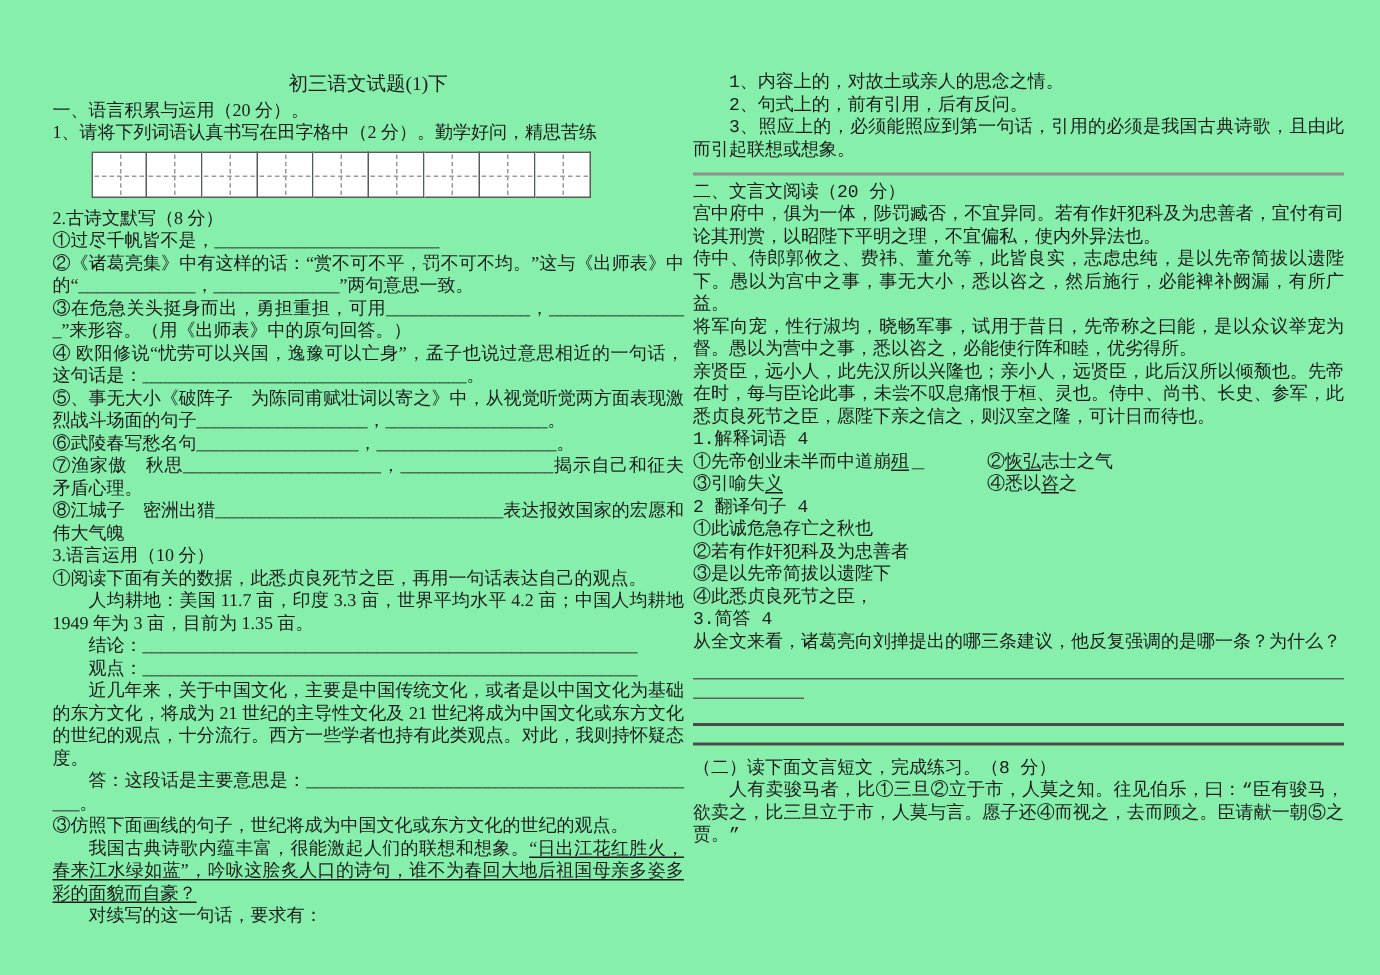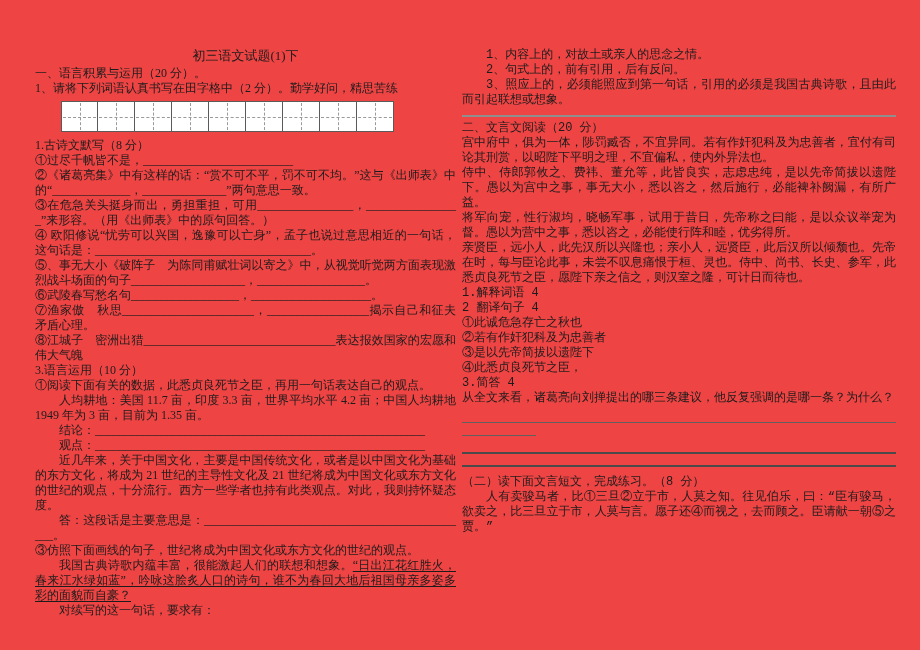--- a/index.html
+++ b/index.html
@@ -1,21 +1,21 @@
 <!DOCTYPE html>
 <html><head>
 <meta charset="utf-8">
 <style>
   html,body{margin:0;padding:0;background:#ffffff;}
   body{
     width:920px;height:650px;
     font-family:"Liberation Serif","DejaVu Serif",serif;
     color:#1c1c1c;
   }
-  .page{position:relative;width:920px;height:650px;background:#ef4444;overflow:hidden;}
+  .page{position:relative;width:920px;height:650px;background:#86efac;overflow:hidden;}
   .col{
     position:absolute;top:48px;
     font-size:12px;line-height:15px;
     text-align:justify;
     word-break:break-all;
   }
   .col-left{left:35px;width:421px;}
   .col-right{left:462px;width:434px;font-family:Liberation Mono, monospace;}
   .page-title{text-align:center;font-size:13px;margin-bottom:3px;}
   .para{margin:0;}
@@ -64,21 +64,21 @@
       <div class="tz-cell"></div>
       <div class="tz-cell"></div>
       <div class="tz-cell"></div>
       <div class="tz-cell"></div>
       <div class="tz-cell"></div>
       <div class="tz-cell"></div>
       <div class="tz-cell"></div>
       <div class="tz-cell"></div>
     </div>
 
-    <div class="para">1.古诗文默写（8 分）</div>
+    <div class="para">2.古诗文默写（8 分）</div>
     <div class="para">①过尽千帆皆不是，_________________________</div>
     <div class="para">②《诸葛亮集》中有这样的话：“赏不可不平，罚不可不均。”这与《出师表》中的“_____________，______________”两句意思一致。</div>
     <div class="para">③在危急关头挺身而出，勇担重担，可用________________，________________”来形容。（用《出师表》中的原句回答。）</div>
     <div class="para">④ 欧阳修说“忧劳可以兴国，逸豫可以亡身”，孟子也说过意思相近的一句话，这句话是：____________________________________。</div>
     <div class="para">⑤、事无大小《破阵子　为陈同甫赋壮词以寄之》中，从视觉听觉两方面表现激烈战斗场面的句子___________________，__________________。</div>
     <div class="para">⑥武陵春写愁名句__________________，____________________。</div>
     <div class="para">⑦渔家傲　秋思______________________，_________________揭示自己和征夫矛盾心理。</div>
     <div class="para">⑧江城子　密洲出猎________________________________表达报效国家的宏愿和伟大气魄</div>
 
     <div class="para">3.语言运用（10 分）</div>
@@ -100,20 +100,26 @@
 
     <div class="divider"></div>
 
     <div class="para">二、文言文阅读（20 分）</div>
     <div class="para">宫中府中，俱为一体，陟罚臧否，不宜异同。若有作奸犯科及为忠善者，宜付有司论其刑赏，以昭陛下平明之理，不宜偏私，使内外异法也。</div>
     <div class="para">侍中、侍郎郭攸之、费祎、董允等，此皆良实，志虑忠纯，是以先帝简拔以遗陛下。愚以为宫中之事，事无大小，悉以咨之，然后施行，必能裨补阙漏，有所广益。</div>
     <div class="para">将军向宠，性行淑均，晓畅军事，试用于昔日，先帝称之曰能，是以众议举宠为督。愚以为营中之事，悉以咨之，必能使行阵和睦，优劣得所。</div>
     <div class="para">亲贤臣，远小人，此先汉所以兴隆也；亲小人，远贤臣，此后汉所以倾颓也。先帝在时，每与臣论此事，未尝不叹息痛恨于桓、灵也。侍中、尚书、长史、参军，此悉贞良死节之臣，愿陛下亲之信之，则汉室之隆，可计日而待也。</div>
 
     <div class="para">1.解释词语 4</div>
+    <div class="explain-grid">
+      <div class="para"><span>①先帝创业未半而中道崩</span><span class="u">殂</span><span>＿</span></div>
+      <div class="para"><span>②</span><span class="u">恢弘</span><span>志士之气</span></div>
+      <div class="para"><span>③引喻失</span><span class="u">义</span><span></span></div>
+      <div class="para"><span>④悉以</span><span class="u">咨</span><span>之</span></div>
+    </div>
 
     <div class="para">2 翻译句子 4</div>
     <div class="para">①此诚危急存亡之秋也</div>
     <div class="para">②若有作奸犯科及为忠善者</div>
     <div class="para">③是以先帝简拔以遗陛下</div>
     <div class="para">④此悉贞良死节之臣，</div>
 
     <div class="para">3.简答 4</div>
     <div class="para">从全文来看，诸葛亮向刘掸提出的哪三条建议，他反复强调的是哪一条？为什么？</div>
 

